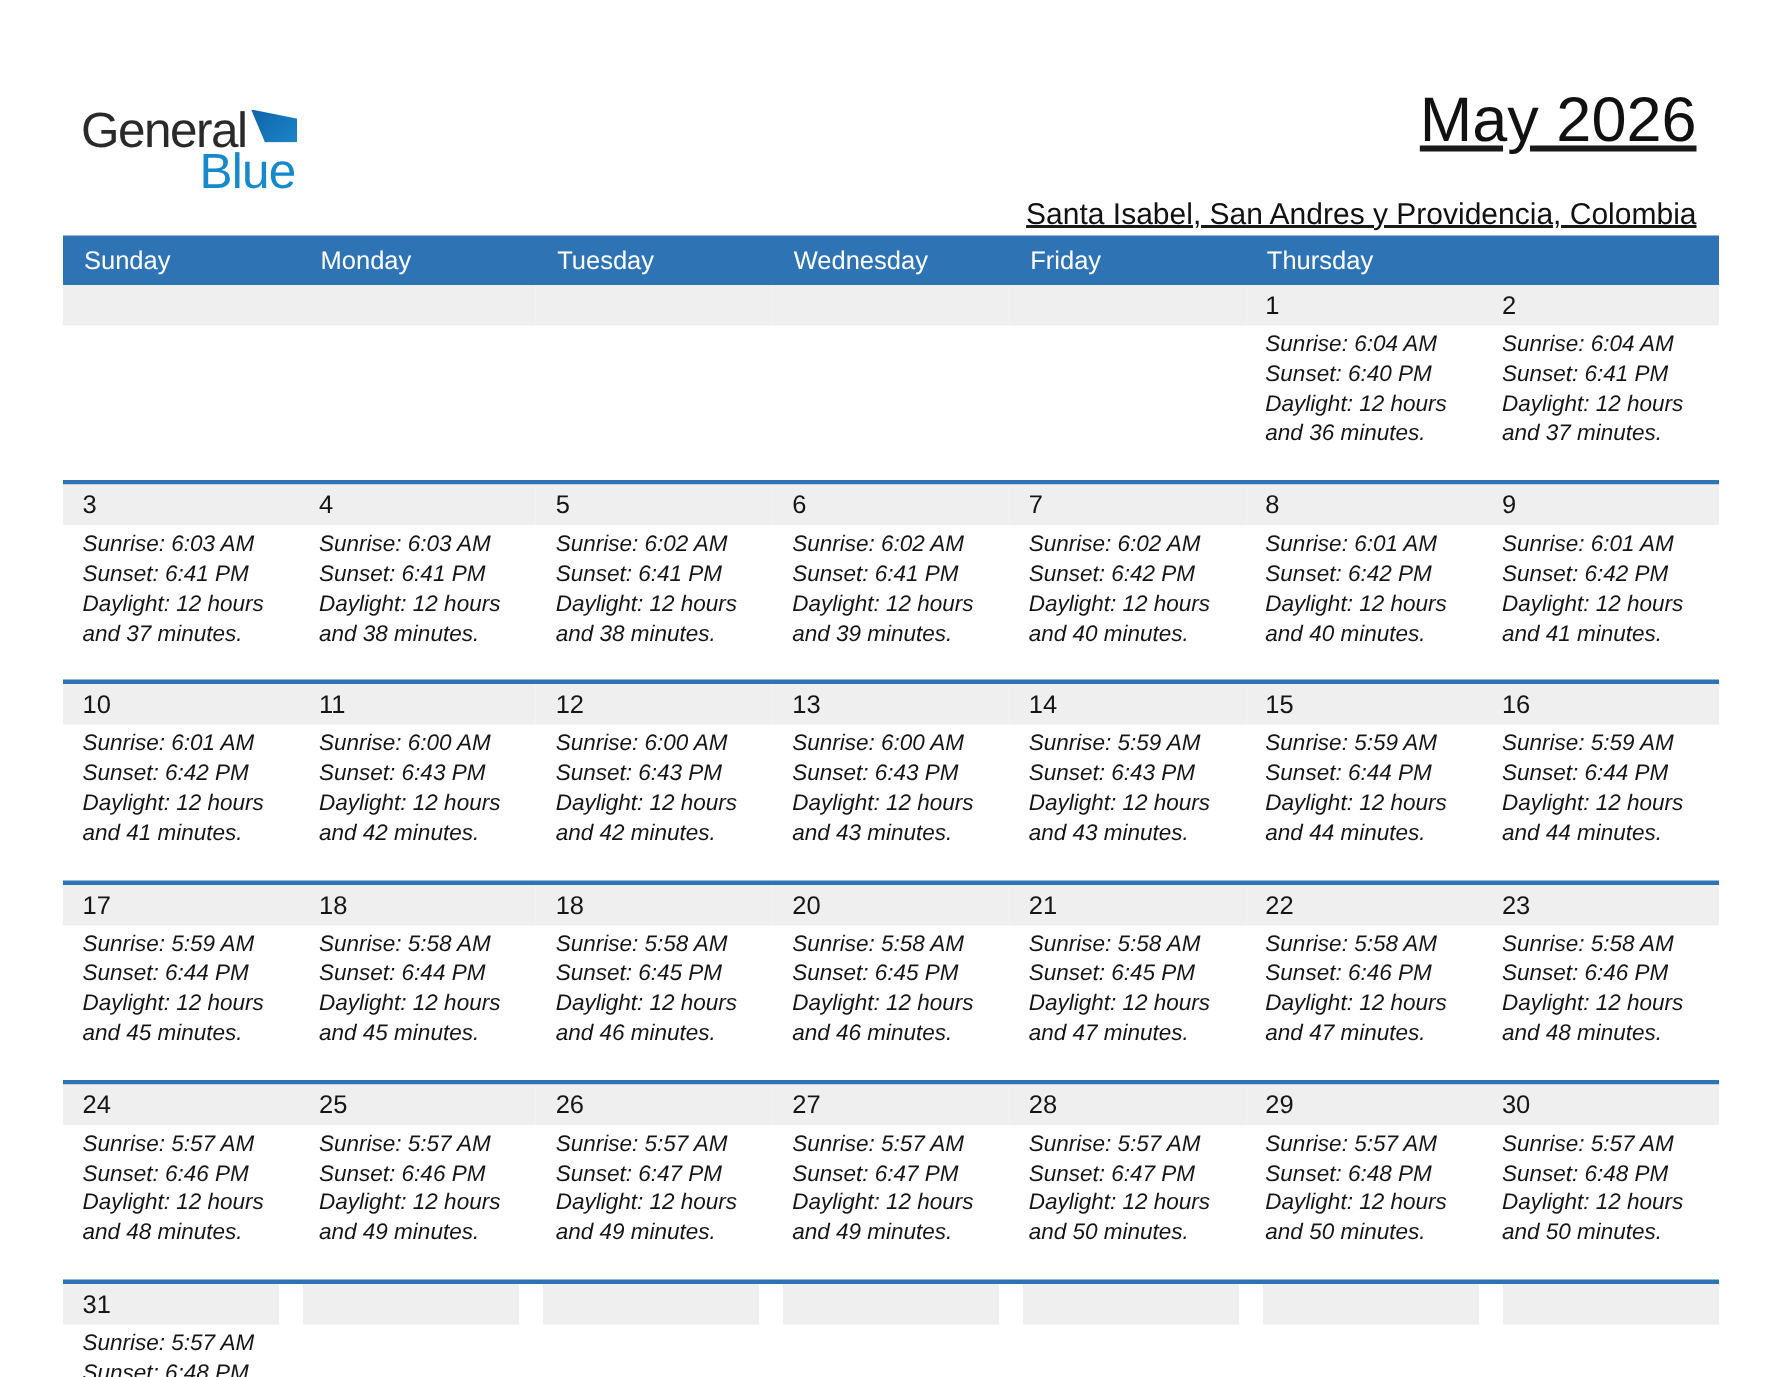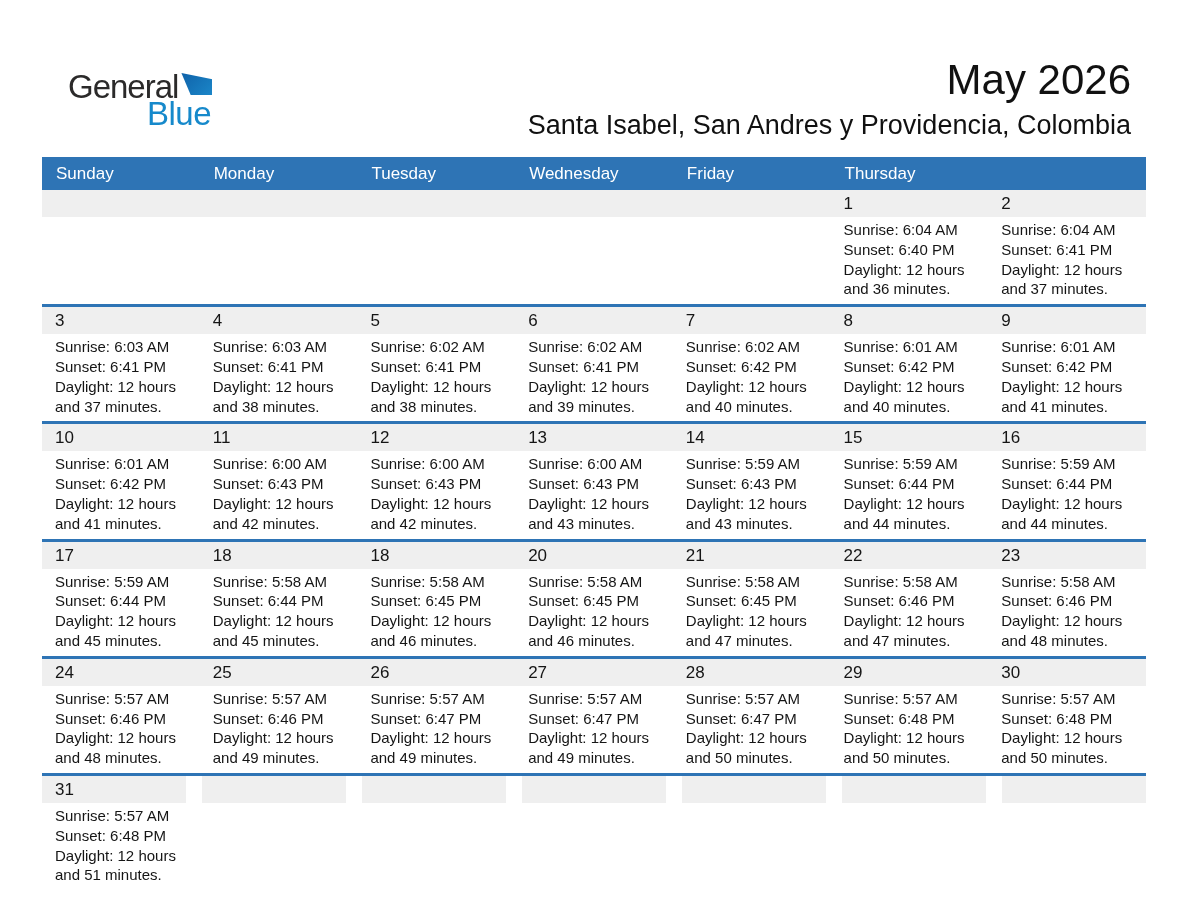--- a/index.html
+++ b/index.html
@@ -11,42 +11,42 @@
   }
   *{box-sizing:border-box;}
   html,body{margin:0;padding:0;}
   body{
     width:1188px;height:918px;background:#fff;
     font-family:"Liberation Sans",sans-serif;color:var(--text);
   }
   .page{position:relative;width:1188px;height:918px;overflow:hidden;background:#fff;}
 
   
-  .logo{position:absolute;left:68px;top:70px;}
+  .logo{position:absolute;left:54px;top:70px;}
   .logo-top{display:flex;align-items:flex-start;}
   .logo-general{font-size:33px;line-height:33px;color:var(--logo-dark);letter-spacing:-1px;}
   .logo-tri{width:31px;height:22px;margin:3px 0 0 3px;
     background:linear-gradient(135deg,#0F62A9 0%,#1B86C8 100%);
     clip-path:polygon(0 0,100% 28%,100% 100%,30% 100%);}
   .logo-blue{font-size:33px;line-height:30px;color:var(--logo-blue);margin:-4px 0 0 79px;letter-spacing:-0.5px;}
 
   
-  .titles{position:absolute;top:57px;right:57px;text-align:right;}
+  .titles{position:absolute;top:57px;right:57px;text-align:right;text-decoration:underline;}
   .month-title{font-size:42px;line-height:46px;color:#111;}
-  .location-subtitle{font-size:27px;line-height:30px;margin-top:7px;color:#111;}
+  .location-subtitle{font-size:20px;line-height:30px;margin-top:25px;color:#111;}
 
   
   .cal{position:absolute;left:42px;top:157px;width:1104px;}
   .whead{display:grid;grid-template-columns:repeat(7,1fr);background:var(--blue);height:33px;}
   .wd{line-height:34px;padding-left:14px;color:#fff;font-size:17px;}
   .week{display:grid;grid-template-columns:repeat(7,1fr);border-bottom:3px solid var(--blue);min-height:106px;}
   .week.last{border-bottom:none;min-height:110px;gap:16px;}
   .cell{min-width:0;}
   .band{height:27px;background:var(--band);font-size:17px;line-height:28px;padding-left:13px;color:#151515;}
-  .body{padding:3px 6px 5px 13px;font-size:15px;line-height:19.8px;color:#151515;}
+  .body{padding:3px 6px 21px 13px;font-size:15px;line-height:19.8px;color:#151515;font-style:italic;}
 </style>
 </head>
 <body>
 
 <div class="page">
 
   <div class="logo">
     <div class="logo-top">
       <span class="logo-general">General</span>
       <span class="logo-tri"></span>

